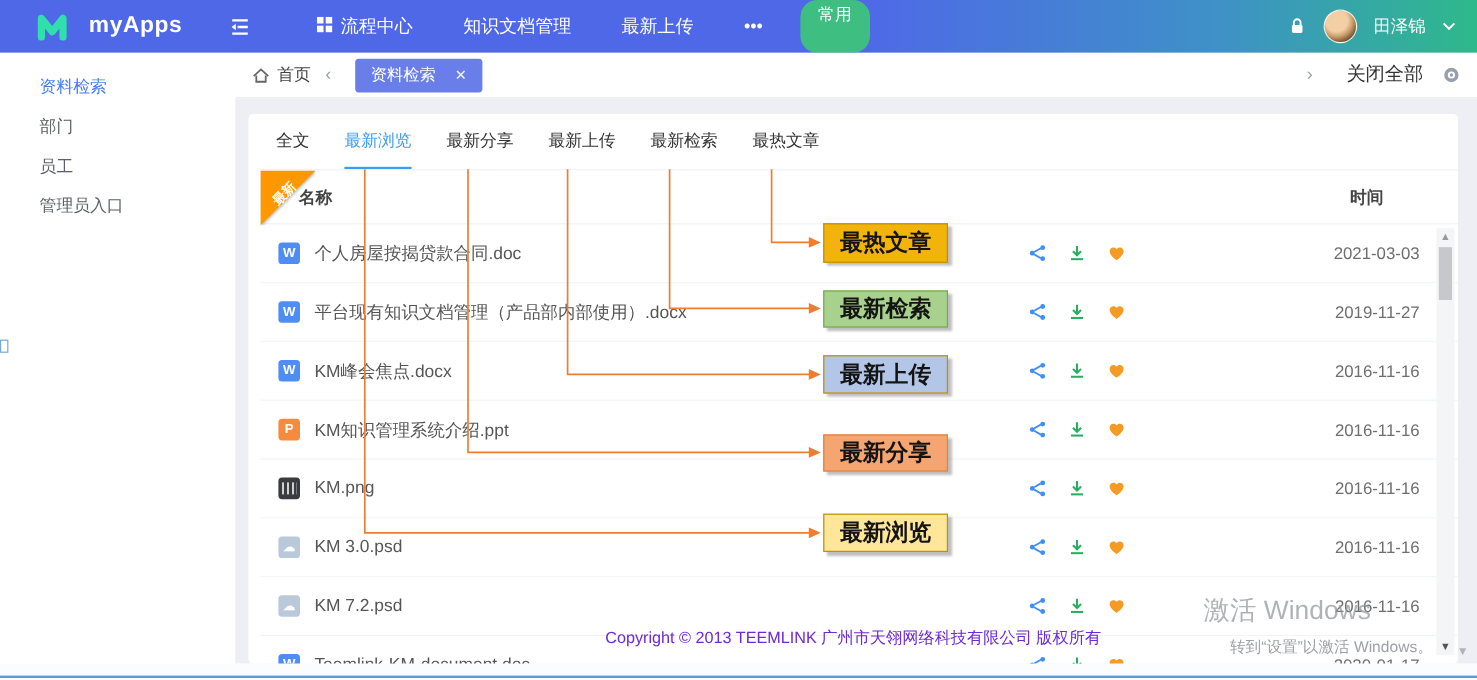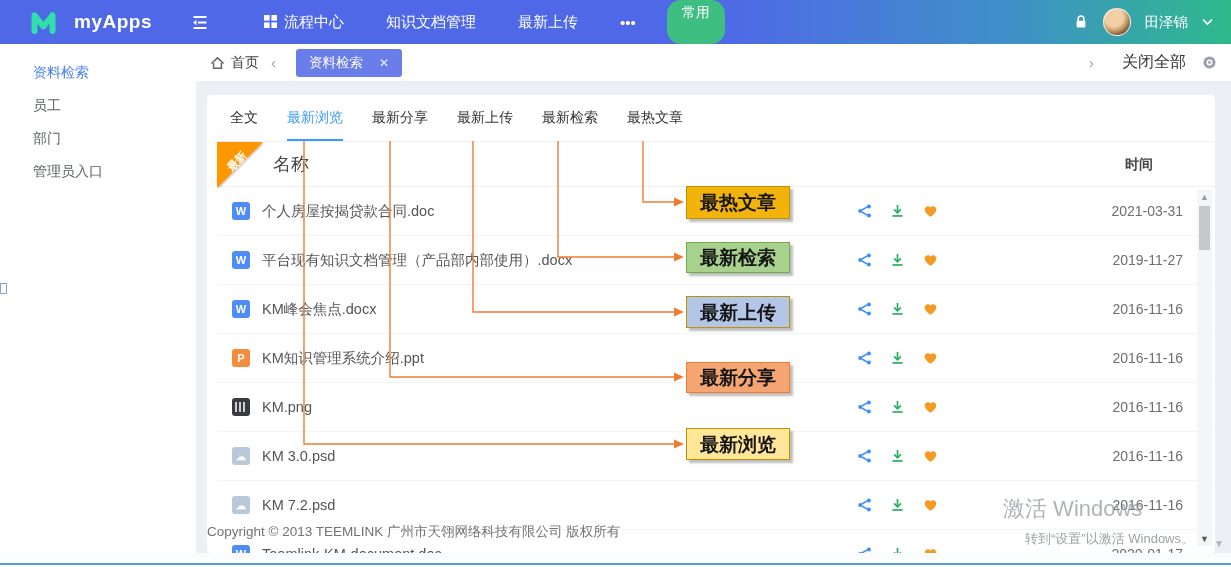--- a/index.html
+++ b/index.html
@@ -52,22 +52,22 @@
   .card{position:absolute;left:207px;top:95px;width:998px;height:458px;background:#fff;
     border-radius:4px;overflow:hidden;z-index:1;padding-left:10px;}
 
   .filter-tabs{height:46px;display:flex;align-items:center;padding-left:13px;}
   .ftab{font-size:14px;color:#333;margin-right:29px;height:43px;line-height:43px;
     cursor:pointer;border-bottom:2px solid transparent;}
   .ftab.active{color:#3d9df5;border-bottom-color:#3d9df5;}
 
   .thead{position:relative;height:44px;border-top:1px solid #f0f2f5;
     border-bottom:1px solid #f0f2f5;}
-  .col-name{position:absolute;left:56px;top:0;line-height:44px;font-size:18px;
-    font-weight:normal;color:#444;}
+  .col-name{position:absolute;left:32px;top:0;line-height:44px;font-size:14px;
+    font-weight:bold;color:#444;}
   .col-time{position:absolute;right:62px;top:0;line-height:44px;font-size:14px;
     font-weight:bold;color:#444;}
   .ribbon{position:absolute;left:0;top:0;width:46px;height:46px;overflow:hidden;}
   .ribbon::before{content:'';position:absolute;left:0;top:0;
     border-top:46px solid #ff9800;border-right:46px solid transparent;
     filter:drop-shadow(1px 1px 1px rgba(0,0,0,.25));}
   .ribbon span{position:absolute;left:-3px;top:12px;width:46px;text-align:center;
     transform:rotate(-45deg);color:#fff;font-size:11px;font-weight:bold;}
 
   .frow{position:relative;height:49px;border-bottom:1px solid #f2f4f7;
@@ -79,22 +79,22 @@
   .ficon.ppt{background:#f58b3c;}
   .ficon.film{background:#3a3a41;}
   .ficon.film::before{content:'';position:absolute;left:3px;right:3px;top:4px;bottom:4px;
     background:repeating-linear-gradient(90deg,#cfcfcf 0 2px,#3a3a41 2px 4px);}
   .ficon.psd{background:#b9c9da;font-size:10px;}
   .fname{font-size:14.5px;color:#555;}
   .factions{position:absolute;left:640px;display:flex;align-items:center;gap:17px;}
   .factions .act{cursor:pointer;display:flex;}
   .fdate{position:absolute;right:32px;font-size:14px;color:#6e6e6e;}
 
-  .card-footer{position:absolute;left:0;right:0;bottom:12px;
-    font-size:13.5px;color:#737373;z-index:3;}
+  .card-footer{position:absolute;left:0;right:0;bottom:12px;text-align:center;
+    font-size:13.5px;color:#6d28d9;z-index:3;}
 
   
   .vscroll{position:absolute;top:95px;right:3px;bottom:7px;width:15px;
     background:#f4f5f7;z-index:2;}
   .vscroll .up{position:absolute;top:2px;left:0;width:15px;text-align:center;
     font-size:9px;color:#9a9a9a;cursor:pointer;}
   .vscroll .thumb{position:absolute;top:16px;left:2px;width:11px;height:44px;
     background:#c6c8cb;cursor:pointer;}
   .vscroll .down{position:absolute;bottom:2px;left:0;width:15px;text-align:center;
     font-size:9px;color:#555;cursor:pointer;}
@@ -170,22 +170,22 @@
         <svg width="11" height="8" viewBox="0 0 11 8">
             <path d="M1 1.5l4.5 4.5L10 1.5" stroke="#fff" stroke-width="1.6" fill="none"></path>
           </svg>
       </span>
     </div>
   </header>
 
   <aside class="sidebar">
     <nav class="sidebar-nav" id="sidebar-nav">
         <div class="sidebar-item active">资料检索</div>
+        <div class="sidebar-item">部门</div>
         <div class="sidebar-item">员工</div>
-        <div class="sidebar-item">部门</div>
         <div class="sidebar-item">管理员入口</div>
       </nav>
   </aside>
   <div class="panel-handle" style="top:283px;z-index:3;"></div>
 
   <div class="tabbar">
     <span class="home-crumb">
       <span style="display:flex;">
         <svg width="15" height="14" viewBox="0 0 16 15">
           <path d="M1.5 8L8 2l6.5 6" fill="none" stroke="#666" stroke-width="1.6"></path>
@@ -249,21 +249,21 @@
                 <path d="M4.4 6.3L8 9.9l3.6-3.6" stroke="#27ae60" stroke-width="1.8" fill="none"></path>
                 <rect x="2.6" y="12.4" width="10.8" height="1.8" fill="#27ae60"></rect>
               </svg>
             </span>
             <span class="act">
               <svg width="17" height="16" viewBox="0 0 16 16">
                 <path fill="#f59a23" d="M8 13.8C4.7 11.6 2.2 9 2.2 6.4 2.2 4.6 3.6 3.2 5.4 3.2c1 0 2 .5 2.6 1.3.6-.8 1.6-1.3 2.6-1.3 1.8 0 3.2 1.4 3.2 3.2 0 2.6-2.5 5.2-5.8 7.4z"></path>
               </svg>
             </span>
           </span>
-          <span class="fdate">2021-03-31</span>
+          <span class="fdate">2021-03-03</span>
         </div>
         <div class="frow">
           <span class="ficon word">W</span>
           <span class="fname">平台现有知识文档管理（产品部内部使用）.docx</span>
           <span class="factions">
             <span class="act">
               <svg width="16" height="16" viewBox="0 0 16 16">
                 <path d="M4.8 7l5.6-3.2M4.8 9l5.6 3.2" stroke="#3e8ef7" stroke-width="1.5" fill="none"></path>
                 <circle cx="3.2" cy="8" r="2" fill="#3e8ef7"></circle>
                 <circle cx="11.9" cy="3.4" r="2" fill="#3e8ef7"></circle>

